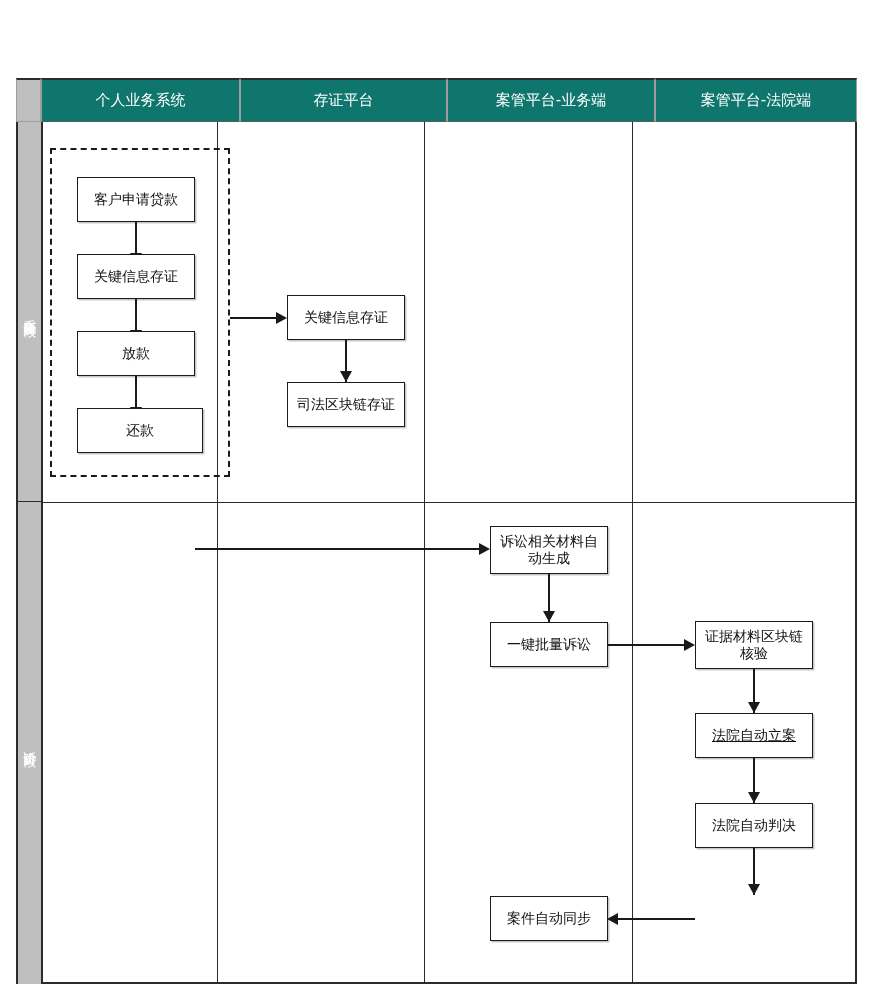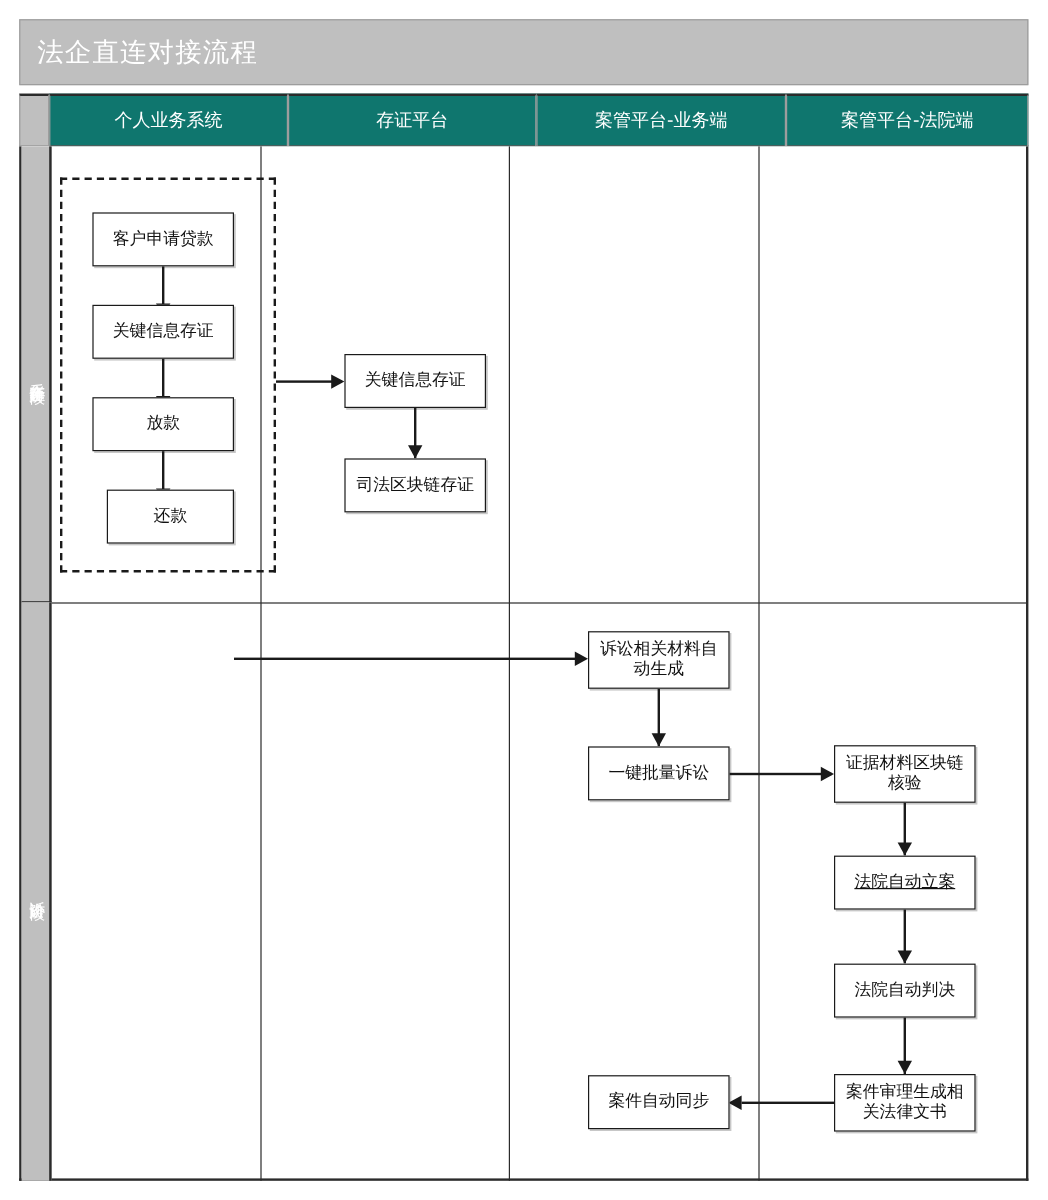--- a/index.html
+++ b/index.html
@@ -130,23 +130,20 @@
     border-top: 6px solid transparent;
     border-bottom: 6px solid transparent;
     border-right: 11px solid #1a1a1a;
   }
 </style>
 </head>
 <body>
 
 <div id="canvas">
 
-  <div class="title-bar">
-    <span class="title-text">法企直连对接流程</span>
-  </div>
 
   <div class="hdr-row">
     <div class="hdr-spacer"></div>
     <div class="hdr-cell" style="left:25px;width:199px;">
       <span>个人业务系统</span>
     </div>
     <div class="hdr-cell" style="left:224px;width:207px;">
       <span>存证平台</span>
     </div>
     <div class="hdr-cell" style="left:431px;width:208px;">
@@ -185,21 +182,21 @@
     </div>
     <div class="conn v" style="left:117px;top:177px;height:42px;"></div>
     <div class="arrow down" style="left:112px;top:208px;"></div>
 
     <div class="node" style="left:59px;top:209px;width:118px;height:45px;">
       <span>放款</span>
     </div>
     <div class="conn v" style="left:117px;top:254px;height:42px;"></div>
     <div class="arrow down" style="left:112px;top:285px;"></div>
 
-    <div class="node" style="left:59px;top:286px;width:106px;height:45px;margin-left:12px;">
+    <div class="node" style="left:59px;top:286px;width:126px;height:45px;">
       <span>还款</span>
     </div>
 
     <div class="conn h" style="left:212px;top:195px;width:55px;"></div>
     <div class="arrow right" style="left:258px;top:190px;"></div>
 
     <div class="node" style="left:269px;top:173px;width:118px;height:45px;">
       <span>关键信息存证</span>
     </div>
     <div class="conn v" style="left:327px;top:218px;height:42px;"></div>
@@ -237,23 +234,20 @@
     </div>
     <div class="conn v" style="left:735px;top:636px;height:45px;"></div>
     <div class="arrow down" style="left:730px;top:670px;"></div>
 
     <div class="node" style="left:677px;top:681px;width:118px;height:45px;">
       <span>法院自动判决</span>
     </div>
     <div class="conn v" style="left:735px;top:726px;height:47px;"></div>
     <div class="arrow down" style="left:730px;top:762px;"></div>
 
-    <div class="node" style="left:677px;top:773px;width:118px;height:48px;">
-      <span>案件审理生成相关法律文书</span>
-    </div>
 
     <div class="conn h" style="left:600px;top:796px;width:77px;"></div>
     <div class="arrow left" style="left:589px;top:791px;"></div>
 
     <div class="node" style="left:472px;top:774px;width:118px;height:45px;">
       <span>案件自动同步</span>
     </div>
 
   </div>
 </div>

